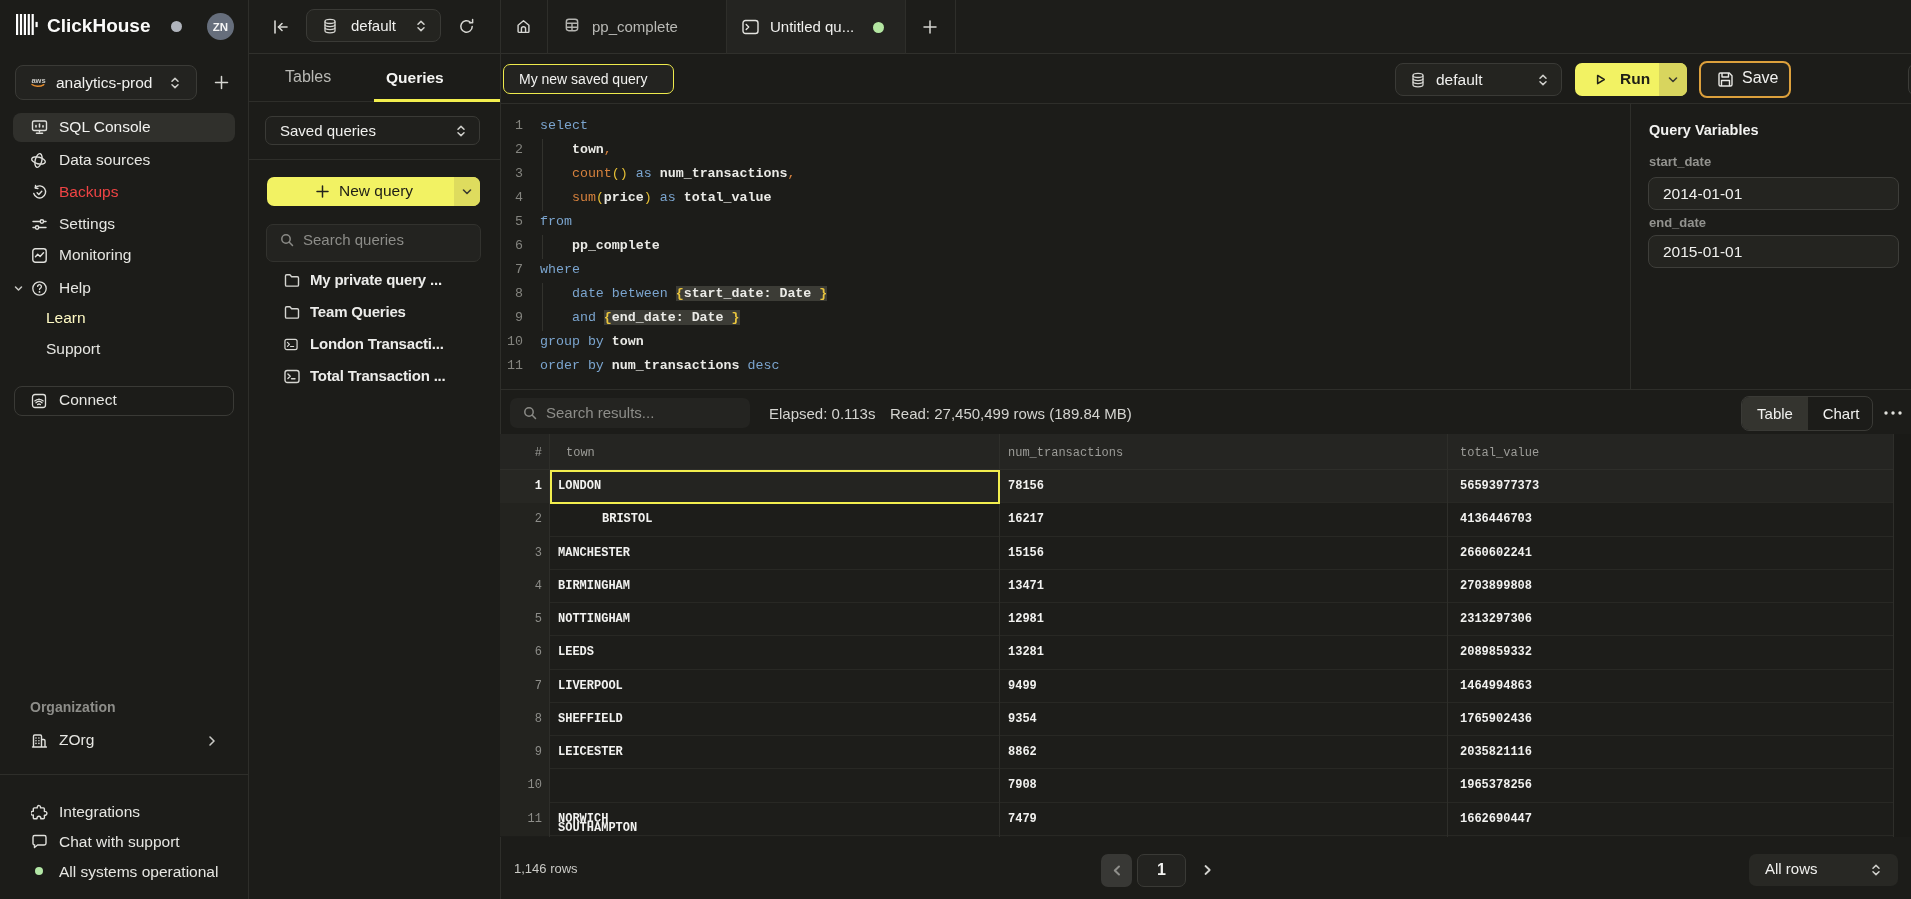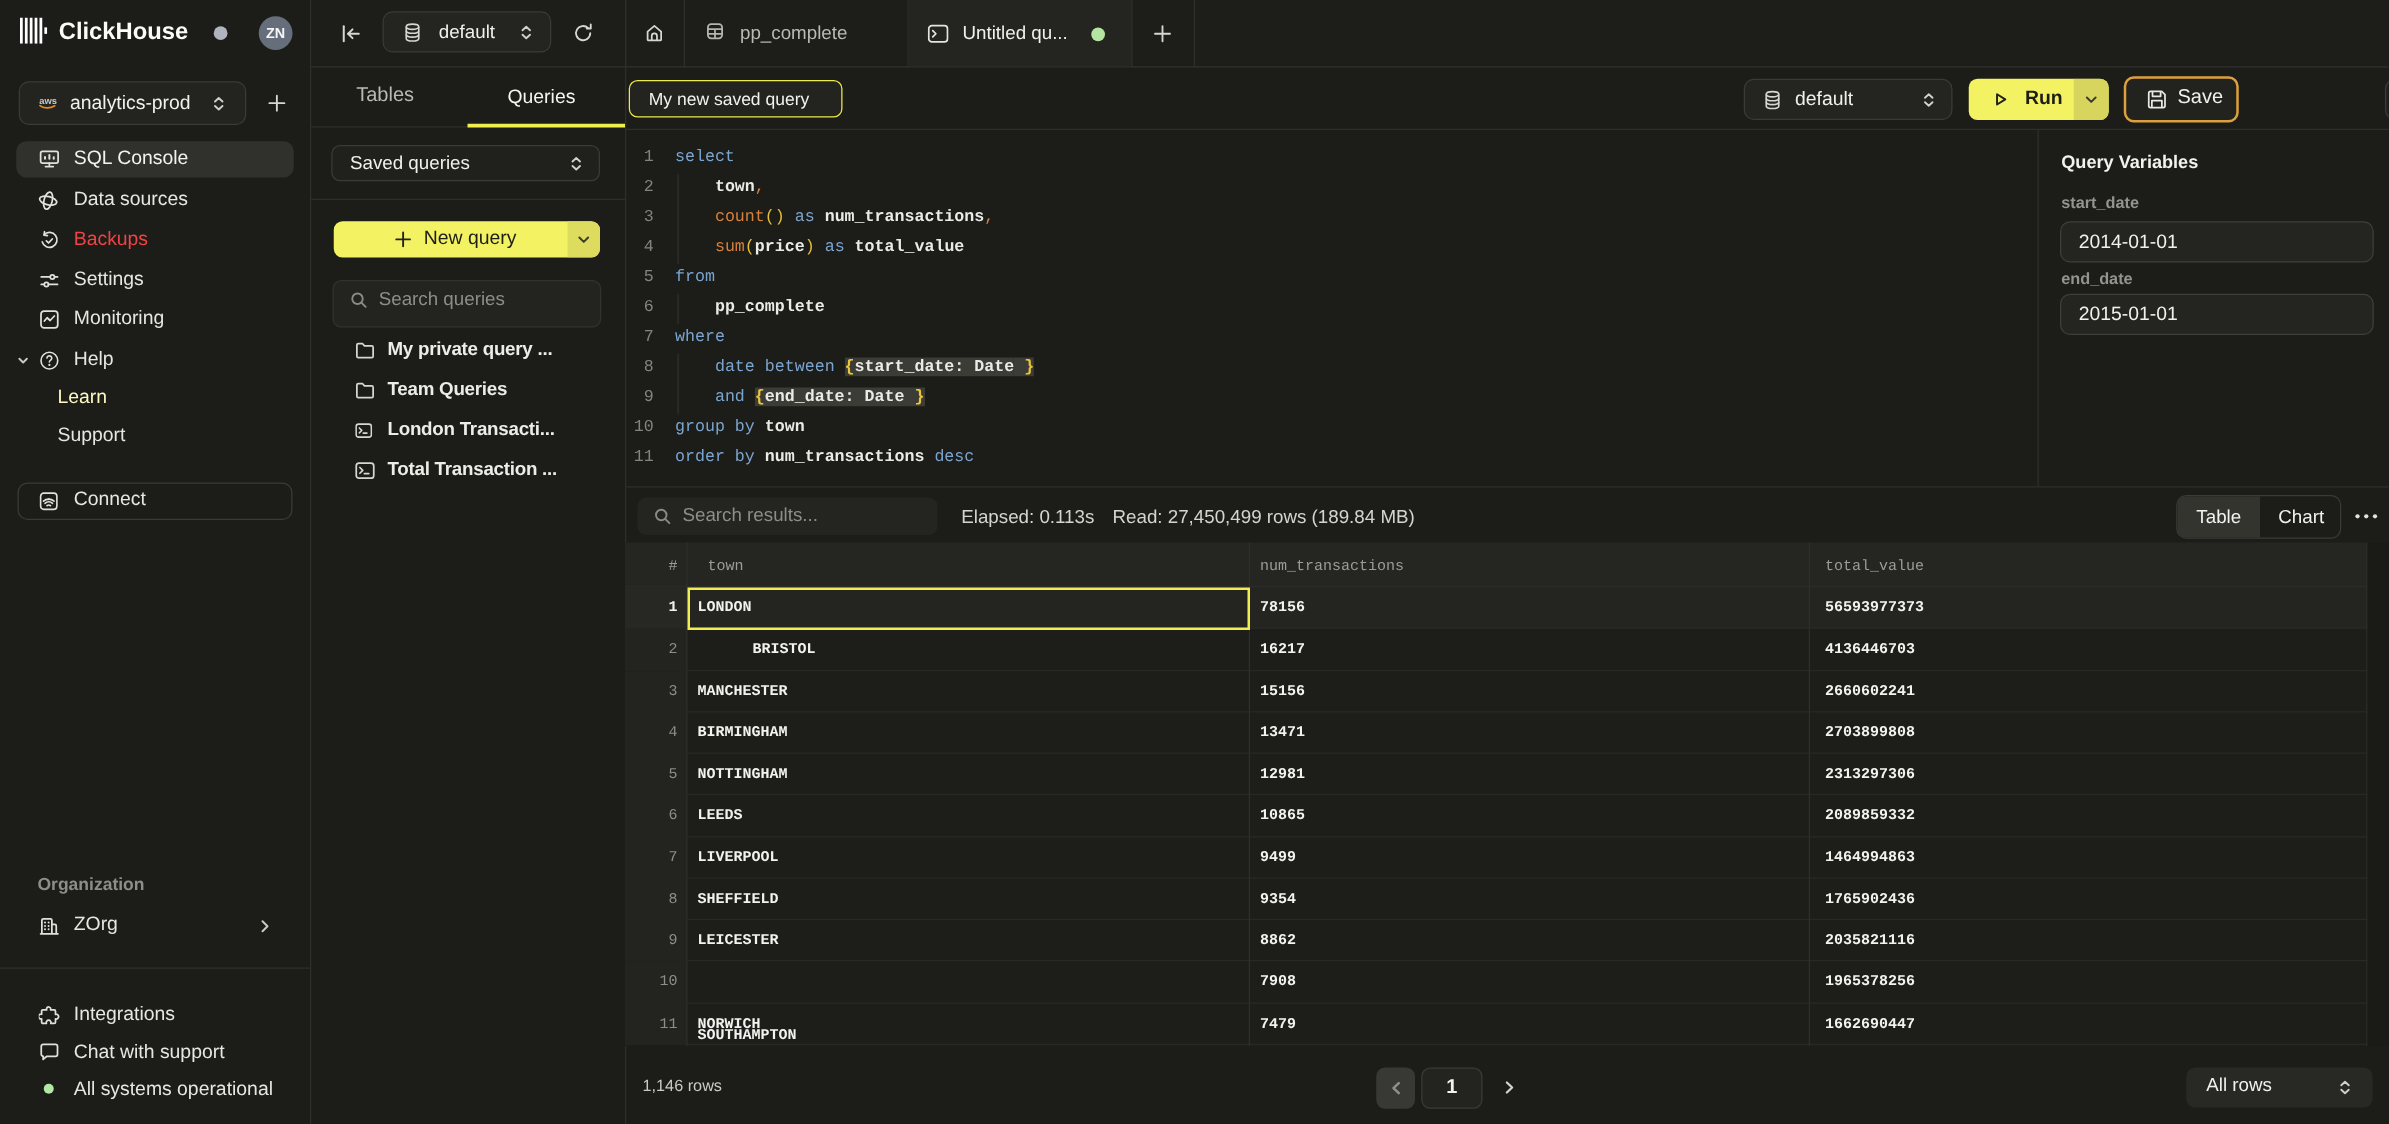--- a/index.html
+++ b/index.html
@@ -187,21 +187,21 @@
     <path d="M2 4.2A1.7 1.7 0 0 1 3.7 2.5h9.6A1.7 1.7 0 0 1 15 4.2v6.1a1.7 1.7 0 0 1-1.7 1.7H6.5L3.5 14.5v-2.5h.2A1.7 1.7 0 0 1 2 10.3z"></path>
   </svg>
 <div class="abs" style="left:59px; top:833px; font-size:15.5px; color:#e6e6e2;">Chat with support</div>
 <div class="abs" style="left:35px; top:867px; width:8px; height:8px; border-radius:50%; background:#b3e7a6;"></div>
 <div class="abs" style="left:59px; top:863px; font-size:15.5px; color:#e6e6e2;">All systems operational</div>
 
 <div class="vdiv" style="left:500px; top:0; height:899px;"></div>
 
 <div class="abs" style="left:249px; top:54px; width:251px; height:48px; border-bottom:1px solid #2e2e2a;"></div>
 <div class="abs" style="left:285px; top:68px; font-size:16px; color:#b9b9b5;">Tables</div>
-<div class="abs" style="left:406px; top:69px; font-size:15.5px; font-weight:400; color:#f5f5f3;">Queries</div>
+<div class="abs" style="left:386px; top:69px; font-size:15.5px; font-weight:700; color:#f5f5f3;">Queries</div>
 <div class="abs" style="left:374px; top:99px; width:126px; height:3px; background:#f2ee4e;"></div>
 
 <div class="abs" style="left:265px; top:116px; width:215px; height:29px; background:#20201d; border:1px solid #3a3a36; border-radius:7px;">
   <div class="abs" style="left:14px; top:5px; font-size:15px; color:#f0f0ee;">Saved queries</div>
   <svg class="abs" style="left:188px; top:7px;" width="14" height="14" viewBox="0 0 14 14" fill="none" stroke="#d0d0cc" stroke-width="1.5" stroke-linecap="round" stroke-linejoin="round">
     <path d="M4 5.2L7 2.4l3 2.8"></path>
       <path d="M4 8.8l3 2.8 3-2.8"></path>
   </svg>
 </div>
 
@@ -395,21 +395,21 @@
 <div class="abs" style="left:0; top:169.1px; width:1394px; height:33.27px; border-bottom:1px solid #282824;"></div>
 <div class="abs" style="left:0; top:169.1px; width:50px; height:33.27px; background:#23231f;"></div>
 <div class="abs mono" style="left:0; top:178.1px; width:42px; text-align:right; font-size:12px; color:#8d8d89;">5</div>
 <div class="abs mono" style="left:58px; top:178.1px; font-size:12px; font-weight:700; color:#f2f2f0;">NOTTINGHAM</div>
 <div class="abs mono" style="left:508px; top:178.1px; font-size:12px; font-weight:700; color:#f2f2f0;">12981</div>
 <div class="abs mono" style="left:960px; top:178.1px; font-size:12px; font-weight:700; color:#f2f2f0;">2313297306</div>
 <div class="abs" style="left:0; top:202.4px; width:1394px; height:33.27px; border-bottom:1px solid #282824;"></div>
 <div class="abs" style="left:0; top:202.4px; width:50px; height:33.27px; background:#23231f;"></div>
 <div class="abs mono" style="left:0; top:211.4px; width:42px; text-align:right; font-size:12px; color:#8d8d89;">6</div>
 <div class="abs mono" style="left:58px; top:211.4px; font-size:12px; font-weight:700; color:#f2f2f0;">LEEDS</div>
-<div class="abs mono" style="left:508px; top:211.4px; font-size:12px; font-weight:700; color:#f2f2f0;">10865</div>
+<div class="abs mono" style="left:508px; top:211.4px; font-size:12px; font-weight:700; color:#f2f2f0;">13281</div>
 <div class="abs mono" style="left:960px; top:211.4px; font-size:12px; font-weight:700; color:#f2f2f0;">2089859332</div>
 <div class="abs" style="left:0; top:235.6px; width:1394px; height:33.27px; border-bottom:1px solid #282824;"></div>
 <div class="abs" style="left:0; top:235.6px; width:50px; height:33.27px; background:#23231f;"></div>
 <div class="abs mono" style="left:0; top:244.6px; width:42px; text-align:right; font-size:12px; color:#8d8d89;">7</div>
 <div class="abs mono" style="left:58px; top:244.6px; font-size:12px; font-weight:700; color:#f2f2f0;">LIVERPOOL</div>
 <div class="abs mono" style="left:508px; top:244.6px; font-size:12px; font-weight:700; color:#f2f2f0;">9499</div>
 <div class="abs mono" style="left:960px; top:244.6px; font-size:12px; font-weight:700; color:#f2f2f0;">1464994863</div>
 <div class="abs" style="left:0; top:268.9px; width:1394px; height:33.27px; border-bottom:1px solid #282824;"></div>
 <div class="abs" style="left:0; top:268.9px; width:50px; height:33.27px; background:#23231f;"></div>
 <div class="abs mono" style="left:0; top:277.9px; width:42px; text-align:right; font-size:12px; color:#8d8d89;">8</div>

